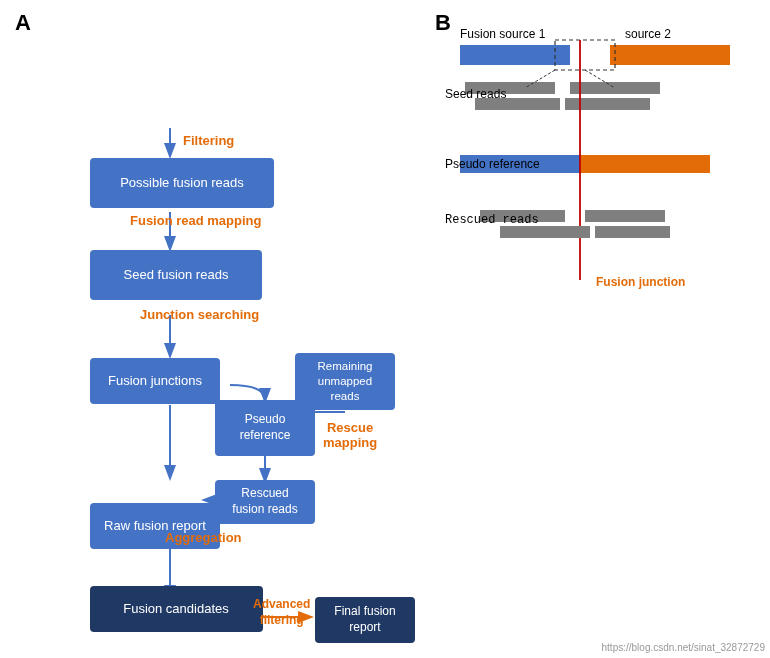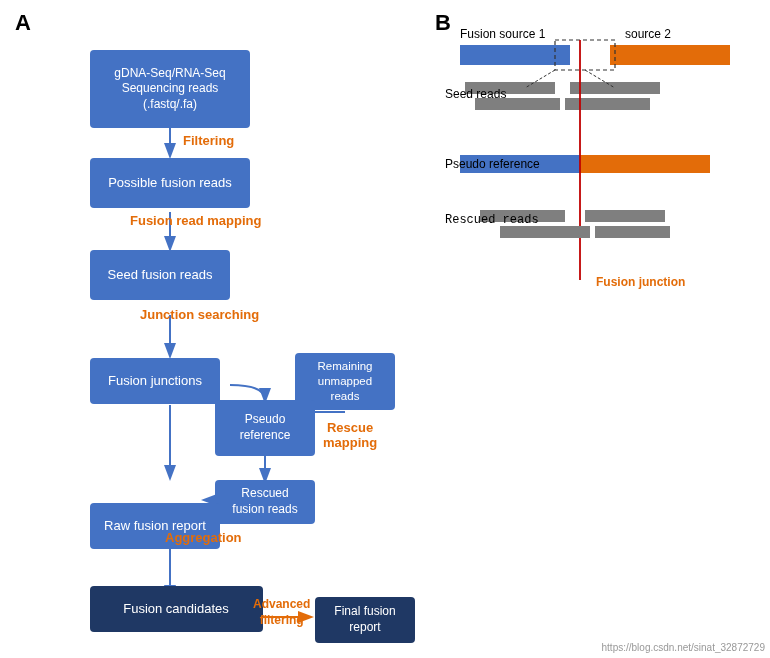--- a/index.html
+++ b/index.html
@@ -157,35 +157,30 @@
 
       <line x1="250" y1="500" x2="205" y2="500" stroke="#4472c4" stroke-width="2" marker-end="url(#arrowBlue)"></line>
 
       <line x1="170" y1="405" x2="170" y2="477" stroke="#4472c4" stroke-width="2" marker-end="url(#arrowBlue)"></line>
 
       <line x1="170" y1="525" x2="170" y2="597" stroke="#4472c4" stroke-width="2" marker-end="url(#arrowBlue)"></line>
 
       <line x1="250" y1="617" x2="310" y2="617" stroke="#e36c09" stroke-width="2" marker-end="url(#arrowOrange)"></line>
     </svg>
 
-    <div class="flow-box" style="left:90px; top:50px; width:160px; height:78px; font-size:12px;">
-      <span style="white-space:pre-line; text-align:center;">gDNA-Seq/RNA-Seq
-Sequencing reads
-(.fastq/.fa)</span>
-    </div>
 
     <div class="flow-label-orange" style="left:183px; top:133px;">Filtering</div>
 
-    <div class="flow-box" style="left:90px; top:158px; width:160px; height:50px;">
+    <div class="flow-box" style="left:90px; top:158px; width:184px; height:50px;">
       <span>Possible fusion reads</span>
     </div>
 
     <div class="flow-label-orange" style="left:130px; top:213px;">Fusion read mapping</div>
 
-    <div class="flow-box" style="left:90px; top:250px; width:140px; height:50px;">
+    <div class="flow-box" style="left:90px; top:250px; width:172px; height:50px;">
       <span>Seed fusion reads</span>
     </div>
 
     <div class="flow-label-orange" style="left:140px; top:307px;">Junction searching</div>
 
     <div class="flow-box" style="left:90px; top:358px; width:130px; height:46px;">
       <span>Fusion junctions</span>
     </div>
 
     <div class="flow-box" style="left:295px; top:353px; width:100px; height:57px; font-size:11.5px;">

